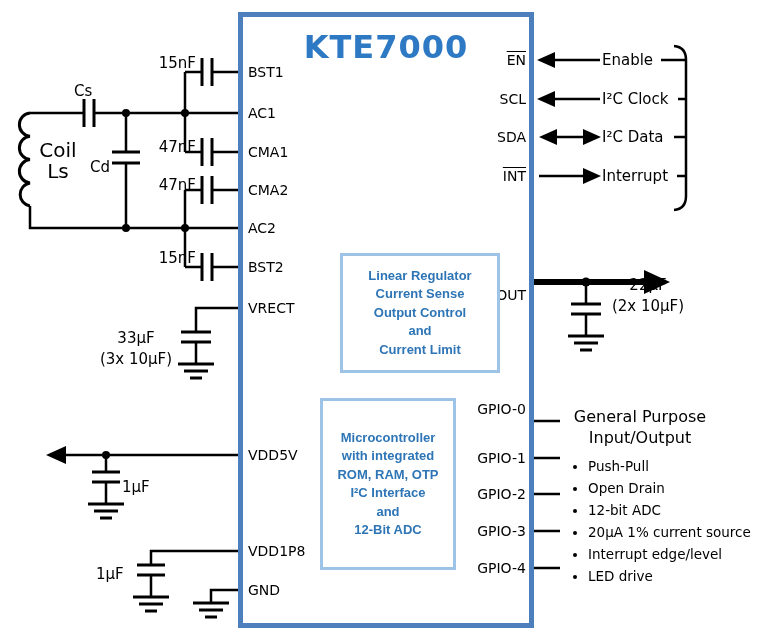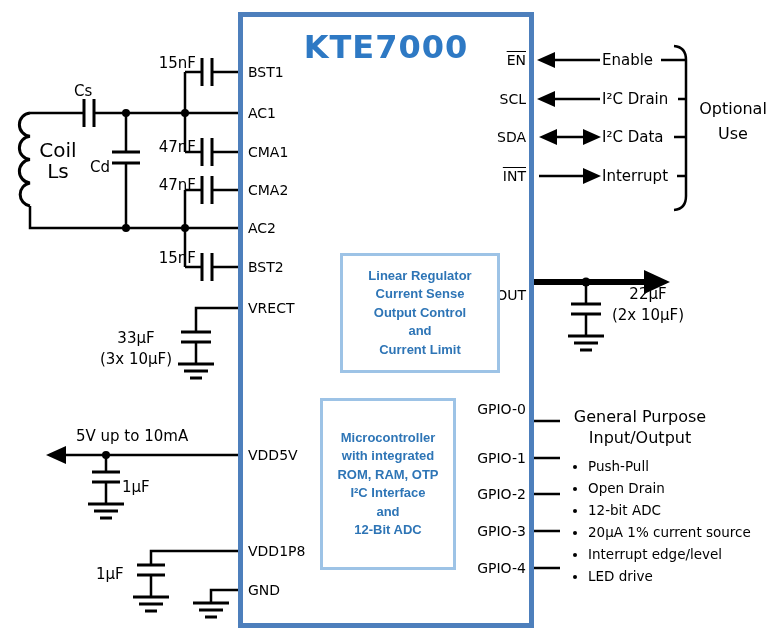--- a/index.html
+++ b/index.html
@@ -133,31 +133,28 @@
   <div class="lbl" style="left:74px;top:82px">Cs</div>
   <div class="lbl pre" style="left:32px;top:140px;width:52px;font-size:20px">Coil
 Ls</div>
   <div class="lbl" style="left:90px;top:158px">Cd</div>
   <div class="lbl" style="left:144px;top:54px;width:52px;text-align:right">15nF</div>
   <div class="lbl" style="left:144px;top:138px;width:52px;text-align:right">47nF</div>
   <div class="lbl" style="left:144px;top:176px;width:52px;text-align:right">47nF</div>
   <div class="lbl" style="left:144px;top:249px;width:52px;text-align:right">15nF</div>
   <div class="lbl pre" style="left:96px;top:328px;width:80px">33µF
 (3x 10µF)</div>
-  <div class="lbl" style="left:76px;top:427px">5V up to 10mA</div>
   <div class="lbl" style="left:122px;top:478px">1µF</div>
   <div class="lbl" style="left:96px;top:565px">1µF</div>
 
   <div class="lbl" style="left:602px;top:51px">Enable</div>
-  <div class="lbl" style="left:602px;top:90px">I²C Drain</div>
+  <div class="lbl" style="left:602px;top:90px">I²C Clock</div>
   <div class="lbl" style="left:602px;top:128px">I²C Data</div>
   <div class="lbl" style="left:602px;top:167px">Interrupt</div>
-  <div class="lbl pre" style="left:690px;top:96px;width:86px;font-size:16px;line-height:25px">Optional
-Use</div>
-  <div class="lbl pre" style="left:600px;top:284px;width:96px">22µF
+  <div class="lbl pre" style="left:600px;top:275px;width:96px">22µF
 (2x 10µF)</div>
   <div class="lbl pre" style="left:566px;top:406px;width:148px;font-size:16px">General Purpose
 Input/Output</div>
 
   <ul class="bullets">
     <li>Push-Pull</li>
     <li>Open Drain</li>
     <li>12-bit ADC</li>
     <li>20µA 1% current source</li>
     <li>Interrupt edge/level</li>

